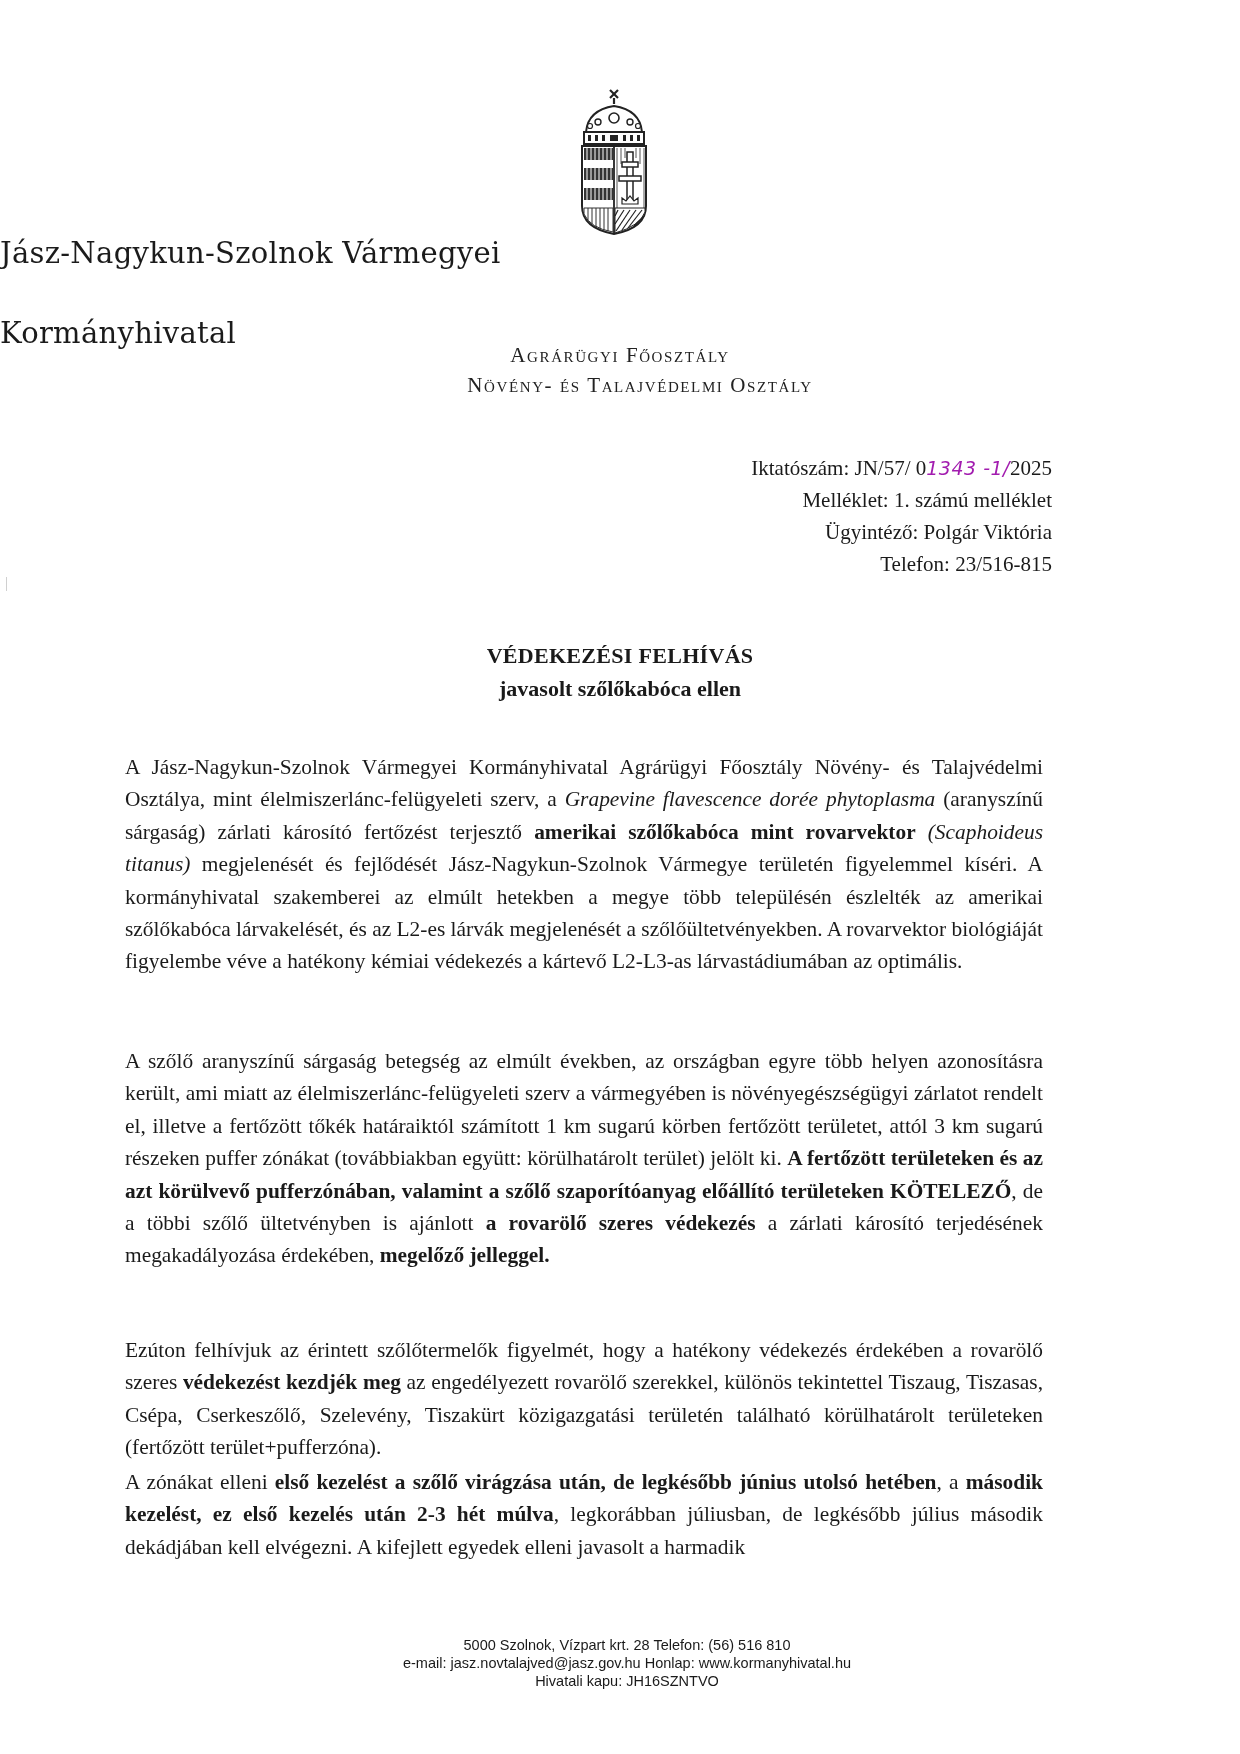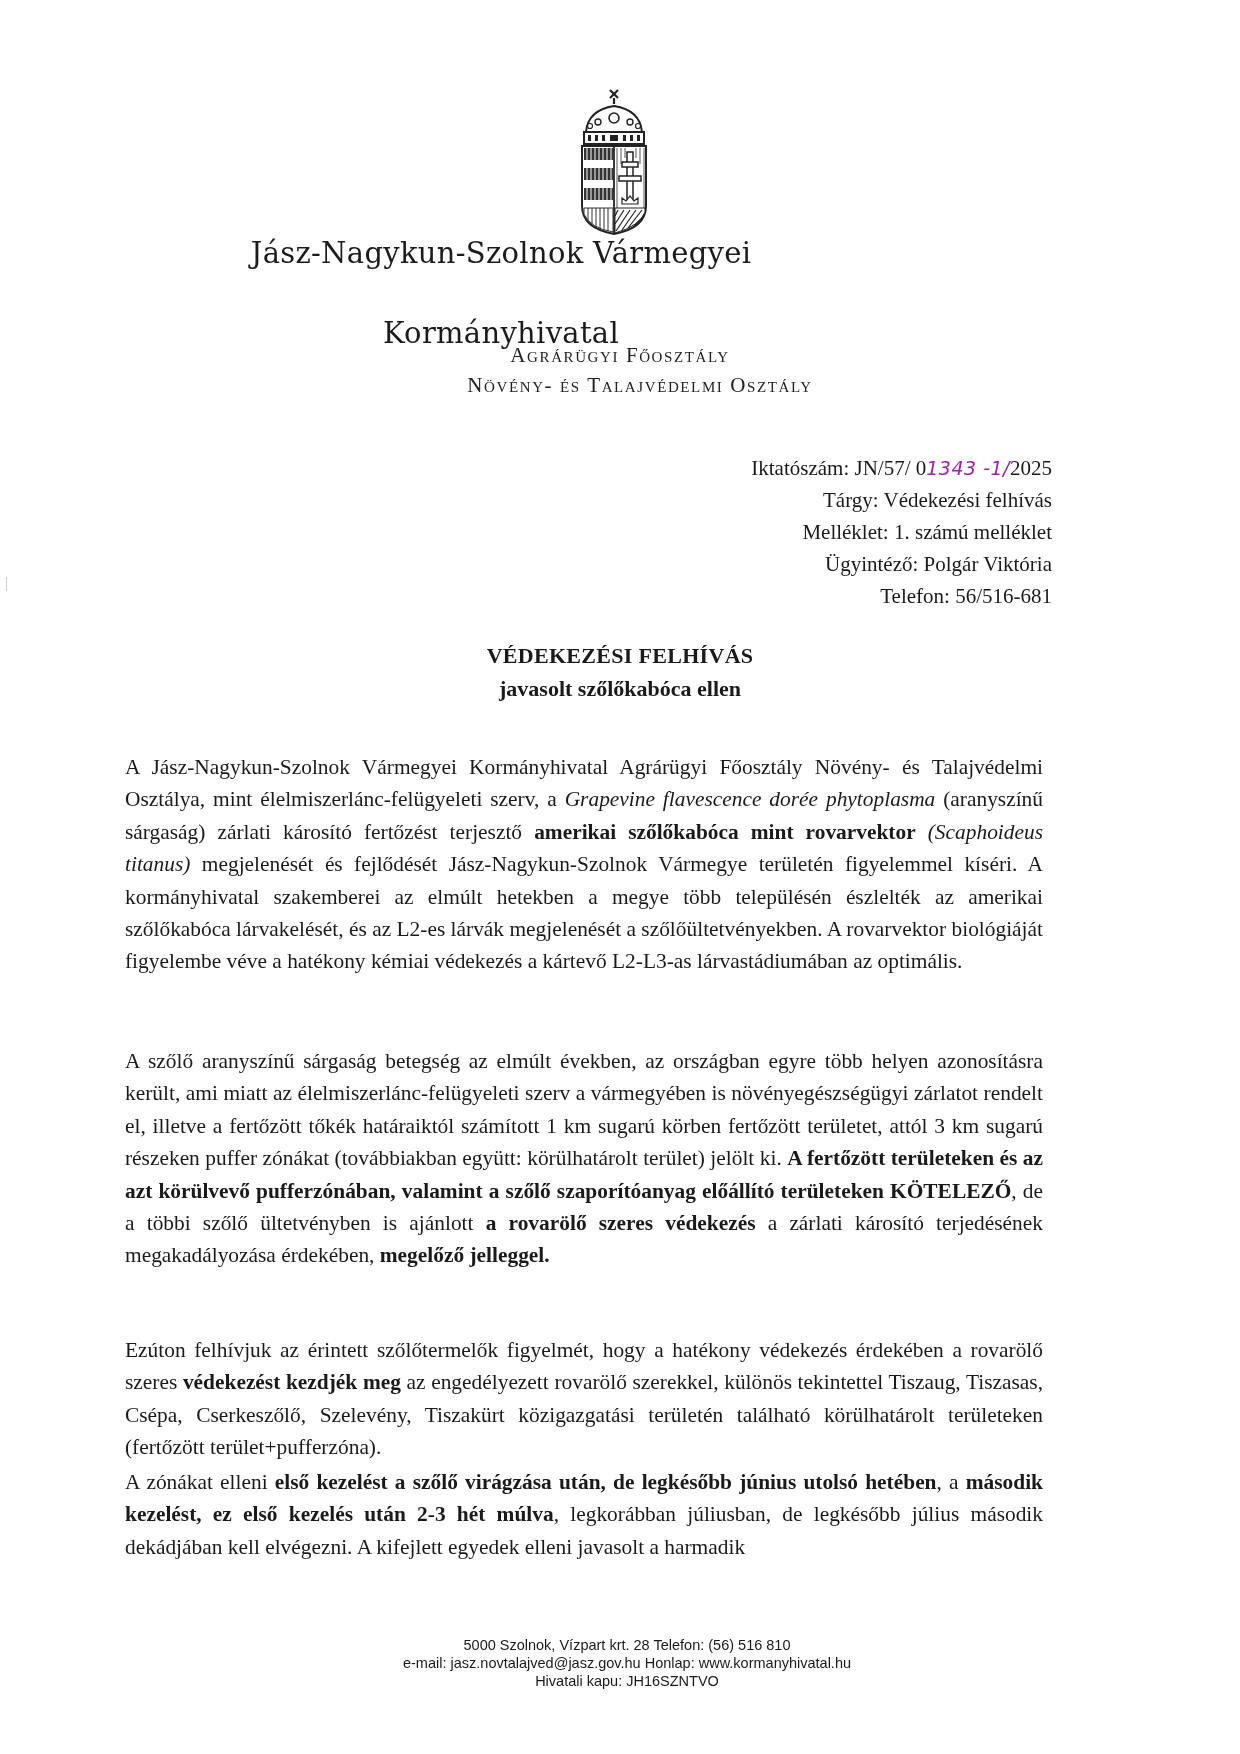--- a/index.html
+++ b/index.html
@@ -1,19 +1,19 @@
 <!DOCTYPE html>
 <html><head>
 <meta charset="utf-8">
 <style>
   html, body { margin: 0; padding: 0; background: #ffffff; }
   body { width: 1240px; height: 1754px; position: relative; overflow: hidden; color: #1a1a1a; font-family: "Liberation Serif", "DejaVu Serif", serif; }
   .page { position: absolute; left: 0; top: 0; width: 1240px; height: 1754px; }
   .crest { position: absolute; left: 578px; top: 88px; width: 72px; height: 148px; }
-  .org-title { position: absolute; left: 0; width: 1002px; text-align: center; font-family: "DejaVu Serif", serif; font-size: 29px; letter-spacing: 0.3px; color: #1b1b1b; }
+  .org-title { position: absolute; left: 0; width: 1002px; font-family: "DejaVu Serif", serif; font-size: 29px; letter-spacing: 0.3px; color: #1b1b1b; }
   .org-title.l1 { top: 236px; }
   .org-title.l2 { top: 276px; margin-top: 40px; }
   .dept { position: absolute; left: 0; width: 1240px; text-align: center; font-family: "Liberation Serif", serif; font-size: 21px; font-variant: small-caps; letter-spacing: 1.6px; color: #222; }
   .dept.l1 { top: 343px; }
   .dept.l2 { top: 373px; padding-left: 20px; }
   .meta { position: absolute; right: 188px; top: 452px; text-align: right; font-family: "Liberation Serif", serif; font-size: 21px; line-height: 32px; color: #1a1a1a; }
   .meta .row { white-space: nowrap; }
   .handwritten { color: #a21caf; font-family: "DejaVu Sans", sans-serif; font-style: italic; font-size: 19px; letter-spacing: 0.5px; }
   .heading { position: absolute; left: 0; width: 1240px; text-align: center; font-weight: bold; font-family: "Liberation Serif", serif; color: #1a1a1a; }
   .heading.h1 { top: 643px; font-size: 22px; letter-spacing: 0.3px; }
@@ -135,34 +135,30 @@
 
   <div class="dept l1">Agrárügyi Főosztály</div>
   <div class="dept l2">Növény- és Talajvédelmi Osztály</div>
 
   <div class="meta">
     <div class="row">
       <span>Iktatószám:</span>
       <span>JN/57/ 0</span><span class="handwritten">1343 -1/</span><span>2025</span>
     </div>
     <div class="row">
-      <span>Tárgy:</span>
-      <span>Védekezési felhívás</span>
-    </div>
-    <div class="row">
       <span>Melléklet:</span>
       <span>1. számú melléklet</span>
     </div>
     <div class="row">
       <span>Ügyintéző:</span>
       <span>Polgár Viktória</span>
     </div>
     <div class="row">
       <span>Telefon:</span>
-      <span>56/516-681</span>
+      <span>23/516-815</span>
     </div>
   </div>
 
   <div class="heading h1">VÉDEKEZÉSI FELHÍVÁS</div>
   <div class="heading h2">javasolt szőlőkabóca ellen</div>
 
   <div class="body p1">
     <p><span>A Jász-Nagykun-Szolnok Vármegyei Kormányhivatal Agrárügyi Főosztály Növény- és Talajvédelmi Osztálya, mint élelmiszerlánc-felügyeleti szerv, a </span><i>Grapevine flavescence dorée phytoplasma</i><span> (aranyszínű sárgaság) zárlati károsító fertőzést terjesztő </span><b>amerikai szőlőkabóca mint rovarvektor</b><span> </span><i>(Scaphoideus titanus)</i><span> megjelenését és fejlődését Jász-Nagykun-Szolnok Vármegye területén figyelemmel kíséri. A kormányhivatal szakemberei az elmúlt hetekben a megye több településén észlelték az amerikai szőlőkabóca lárvakelését, és az L2-es lárvák megjelenését a szőlőültetvényekben. A rovarvektor biológiáját figyelembe véve a hatékony kémiai védekezés a kártevő L2-L3-as lárvastádiumában az optimális.</span></p>
   </div>
 

